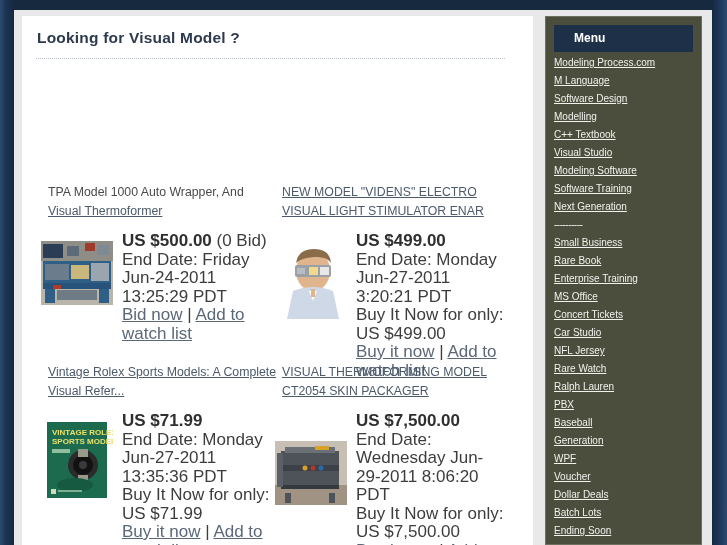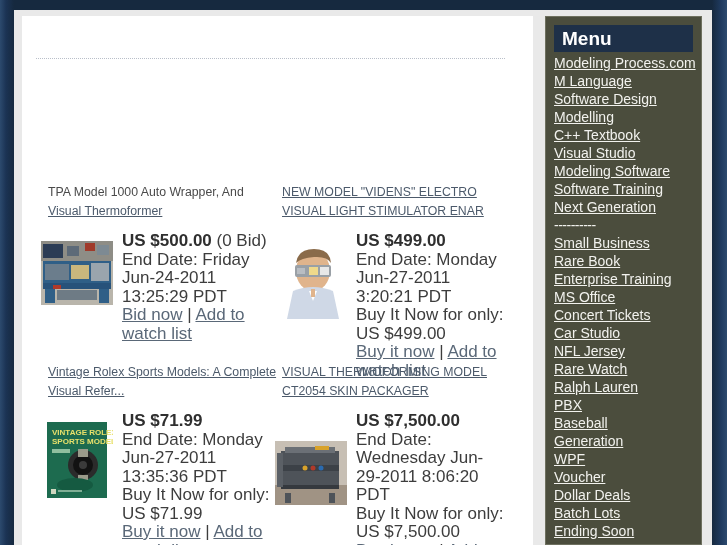--- a/index.html
+++ b/index.html
@@ -128,32 +128,32 @@
     width: 157px; height: 529px;
     background: #4b4d3d;
     border: 1px solid #6e705f;
     overflow: hidden;
   }
   #sidebar-head {
     margin: 8px 8px 0 8px;
     height: 27px;
     background: #1e3048;
     color: #ffffff;
-    font-size: 19px;
+    font-size: 12px;
     font-weight: bold;
     line-height: 27px;
-    padding-left: 8px;
+    padding-left: 20px;
   }
   #menu-list {
     list-style: none;
     margin: 2px 0 0 0;
     padding: 0 0 0 8px;
   }
   #menu-list li {
-    font-size: 14px;
+    font-size: 10px;
     line-height: 18px;
     height: 18px;
   }
   #menu-list li a {
     color: #f2f2ee;
     text-decoration: underline;
     cursor: pointer;
     white-space: nowrap;
   }
   #menu-list li.divider a {
@@ -172,20 +172,21 @@
 </head>
 <body>
 
 <div id="page-frame">
   <div id="frame-inner-edge"></div>
 
   <div id="content-shell">
 
     <div id="main-column">
 
+      <div id="page-title">Looking for Visual Model ?</div>
       <div id="title-rule"></div>
 
       <div id="listings">
 
         <div class="listing-row">
 
           <div class="listing col-left">
             <div class="item-title"><span class="plain">TPA Model 1000 Auto Wrapper, And </span><span class="link">Visual Thermoformer</span></div>
             <div class="item-body">
               <div class="thumb">

